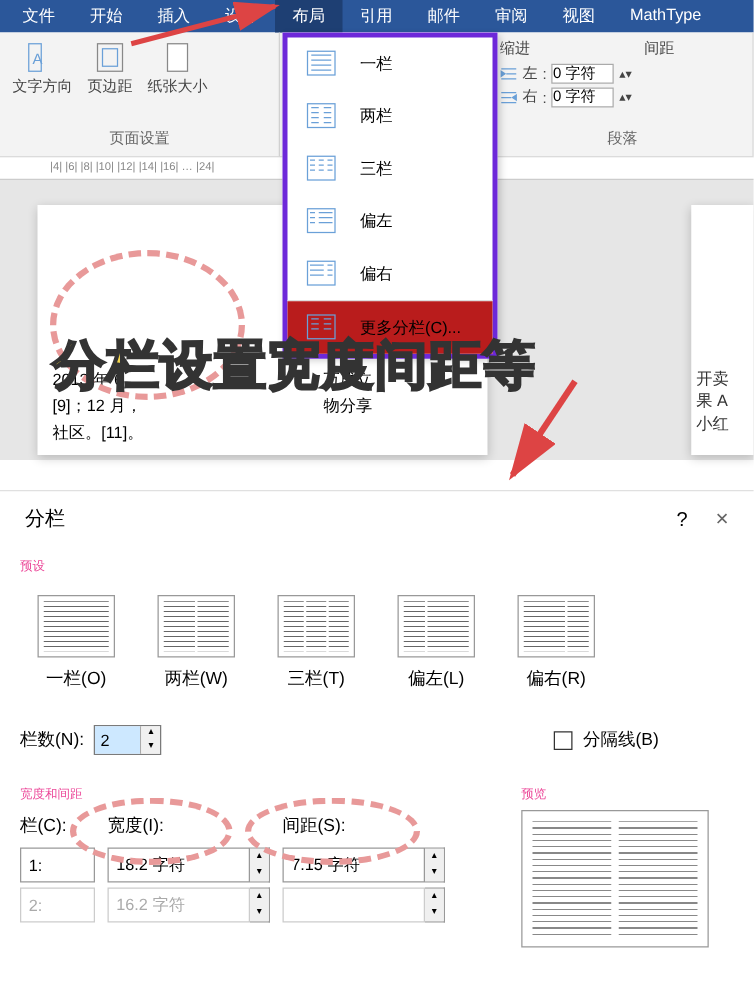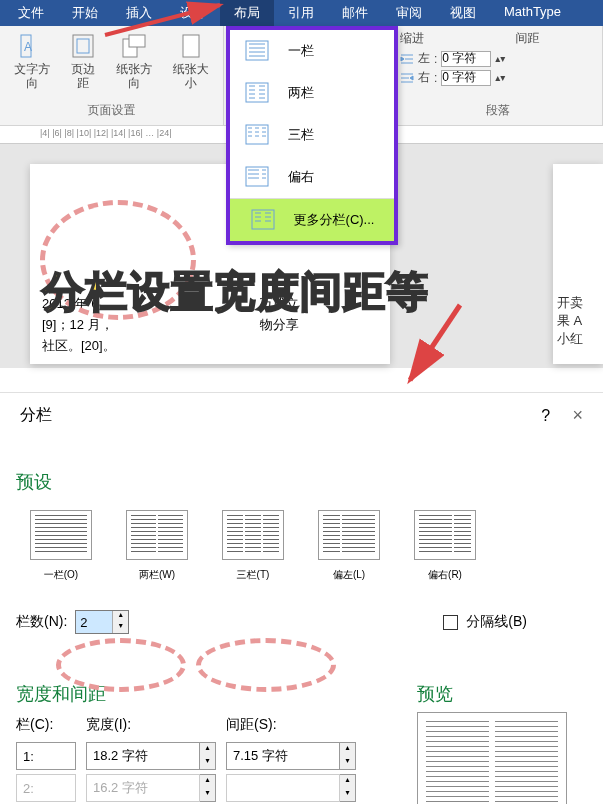--- a/index.html
+++ b/index.html
@@ -20,39 +20,39 @@
     .small-row svg { flex-shrink: 0; }
     
     .ruler { height: 18px; background: #fff; border-bottom: 1px solid #ccc; font-size: 9px; color: #888; padding: 2px 40px; white-space: nowrap; overflow: hidden; }
     
     .doc-area { background: #e6e6e6; height: 224px; position: relative; padding: 20px 0 0 30px; }
     .page { background: #fff; width: 360px; height: 200px; box-shadow: 0 2px 8px rgba(0,0,0,0.2); padding: 130px 12px 12px 12px; font-size: 13px; color: #000000; line-height: 1.6; }
     .page-right { position: absolute; right: 0; top: 20px; background: #fff; width: 50px; height: 200px; box-shadow: 0 2px 8px rgba(0,0,0,0.2); padding: 130px 4px 4px 4px; font-size: 13px; color: #333; }
     
     .dropdown { position: absolute; left: 226px; top: 26px; background: #fff; border: 4px solid #6d28d9; box-shadow: 2px 2px 6px rgba(0,0,0,0.2); width: 172px; z-index: 50; }
     .dd-item { display: flex; align-items: center; padding: 10px 14px; gap: 16px; cursor: pointer; }
-    .dd-item:hover, .dd-item.hover { background: #bef264; justify-content: center; }
+    .dd-item:hover, .dd-item.hover { background: #b91c1c; }
     .dd-icon { width: 28px; height: 22px; }
     .dd-sep { border-top: 1px solid #ddd; }
     
     .overlay-text { position: absolute; left: 42px; top: 264px; font-size: 42px; font-weight: 900; color: #f7d94c; -webkit-text-stroke: 2px #333; z-index: 60; letter-spacing: 1px; }
     
     .dashed-circle { position: absolute; border: 5px dashed #e89999; border-radius: 50%; z-index: 45; }
     
     .red-arrow { position: absolute; z-index: 55; }
     
     .dialog { position: absolute; left: 0; top: 392px; width: 603px; background: #fff; border-top: 1px solid #e0e0e0; padding: 10px 16px; }
     .dialog-title-row { display: flex; justify-content: space-between; align-items: center; font-size: 16px; padding: 2px 4px 14px 4px; }
     .dialog-close { font-size: 18px; cursor: pointer; color: #666; }
-    .dialog-section-label { font-size: 18px; color: #15803d; padding: 6px 0; margin-top: 24px; }
+    .dialog-section-label { font-size: 10px; color: #ec4899; padding: 6px 0; }
     .preset-row { display: flex; gap: 34px; padding: 10px 14px 18px 14px; }
     .preset { display: flex; flex-direction: column; align-items: center; gap: 8px; cursor: pointer; }
     .preset-icon { width: 62px; height: 50px; border: 1px solid #999; background: #fff; display: flex; gap: 2px; padding: 4px; }
     .preset-icon .col { flex: 1; background: repeating-linear-gradient(to bottom, #666 0 1px, transparent 1px 4px); }
-    .preset-label { font-size: 10px; }
+    .preset-label { font-size: 14px; }
     
     .dlg-row { display: flex; align-items: center; gap: 8px; padding: 6px 0; font-size: 14px; }
     .spin { border: 1px solid #7a7a7a; height: 24px; width: 54px; background: #fff; display: flex; }
     .spin input { border: none; width: 36px; padding: 0 4px; font-size: 13px; background: transparent; }
     .spin .arrows { width: 16px; display: flex; flex-direction: column; border-left: 1px solid #aaa; }
     .spin .arrows div { flex: 1; font-size: 8px; text-align: center; line-height: 1; cursor: pointer; background: #f0f0f0; }
     .cbox { width: 15px; height: 15px; border: 1px solid #333; display: inline-block; }
     
     .width-table { display: grid; grid-template-columns: 60px 130px 130px; gap: 4px 10px; padding: 4px 0; font-size: 14px; align-items: center; }
     .wt-head { padding-bottom: 4px; }
@@ -98,29 +98,20 @@
             <svg width="26" height="26">
               <rect x="3" y="2" width="20" height="22" fill="none" stroke="#888"></rect>
               <rect x="7" y="6" width="12" height="14" fill="none" stroke="#6aa0d8"></rect>
             </svg>
           </div>
           <div class="lbl">页边距</div>
         </div>
       <div class="rbtn">
           <div class="ico">
             <svg width="26" height="26">
-              <rect x="2" y="6" width="14" height="18" fill="#fff" stroke="#888"></rect>
-              <rect x="8" y="2" width="16" height="12" fill="#fff" stroke="#888"></rect>
-            </svg>
-          </div>
-          <div class="lbl">纸张方向</div>
-        </div>
-      <div class="rbtn">
-          <div class="ico">
-            <svg width="26" height="26">
               <rect x="5" y="2" width="16" height="22" fill="#fff" stroke="#888"></rect>
             </svg>
           </div>
           <div class="lbl">纸张大小</div>
         </div>
     </div>
     <div class="group-label">页面设置</div>
   </div>
   <div class="ribbon-group" style="width:170px">
     <div style="display:flex;gap:6px">
@@ -176,21 +167,21 @@
 </div>
 
 <div class="ruler">|4|  |6|  |8|  |10|  |12|  |14|  |16| … |24|</div>
 
 <div class="doc-area">
   <div class="page">
     <div style="display:flex;gap:24px">
       <div>
         <div>2013 年 6</div>
         <div>[9]；12 月，</div>
-        <div>社区。[20]。</div>
+        <div>社区。[11]。</div>
       </div>
       <div style="margin-left:120px">
         <div>万成立</div>
         <div>物分享</div>
       </div>
     </div>
   </div>
   <div class="page-right">
     <div>开卖</div>
     <div>果 A</div>
@@ -236,20 +227,34 @@
           <line x1="4" y1="12" x2="8" y2="12"></line>
           <line x1="11" y1="4" x2="15" y2="4"></line>
           <line x1="11" y1="8" x2="15" y2="8"></line>
           <line x1="11" y1="12" x2="15" y2="12"></line>
           <line x1="18" y1="4" x2="22" y2="4"></line>
           <line x1="18" y1="8" x2="22" y2="8"></line>
           <line x1="18" y1="12" x2="22" y2="12"></line>
         </g>
       </svg>
       <span>三栏</span>
+    </div>
+  <div class="dd-item">
+      <svg class="dd-icon">
+        <rect x="2" y="1" width="22" height="19" fill="none" stroke="#6aa0d8"></rect>
+        <g stroke="#6aa0d8">
+          <line x1="4" y1="4" x2="8" y2="4"></line>
+          <line x1="4" y1="8" x2="8" y2="8"></line>
+          <line x1="4" y1="12" x2="8" y2="12"></line>
+          <line x1="11" y1="4" x2="22" y2="4"></line>
+          <line x1="11" y1="8" x2="22" y2="8"></line>
+          <line x1="11" y1="12" x2="22" y2="12"></line>
+        </g>
+      </svg>
+      <span>偏左</span>
     </div>
   <div class="dd-item">
       <svg class="dd-icon">
         <rect x="2" y="1" width="22" height="19" fill="none" stroke="#6aa0d8"></rect>
         <g stroke="#6aa0d8">
           <line x1="4" y1="4" x2="15" y2="4"></line>
           <line x1="4" y1="8" x2="15" y2="8"></line>
           <line x1="4" y1="12" x2="15" y2="12"></line>
           <line x1="18" y1="4" x2="22" y2="4"></line>
           <line x1="18" y1="8" x2="22" y2="8"></line>

